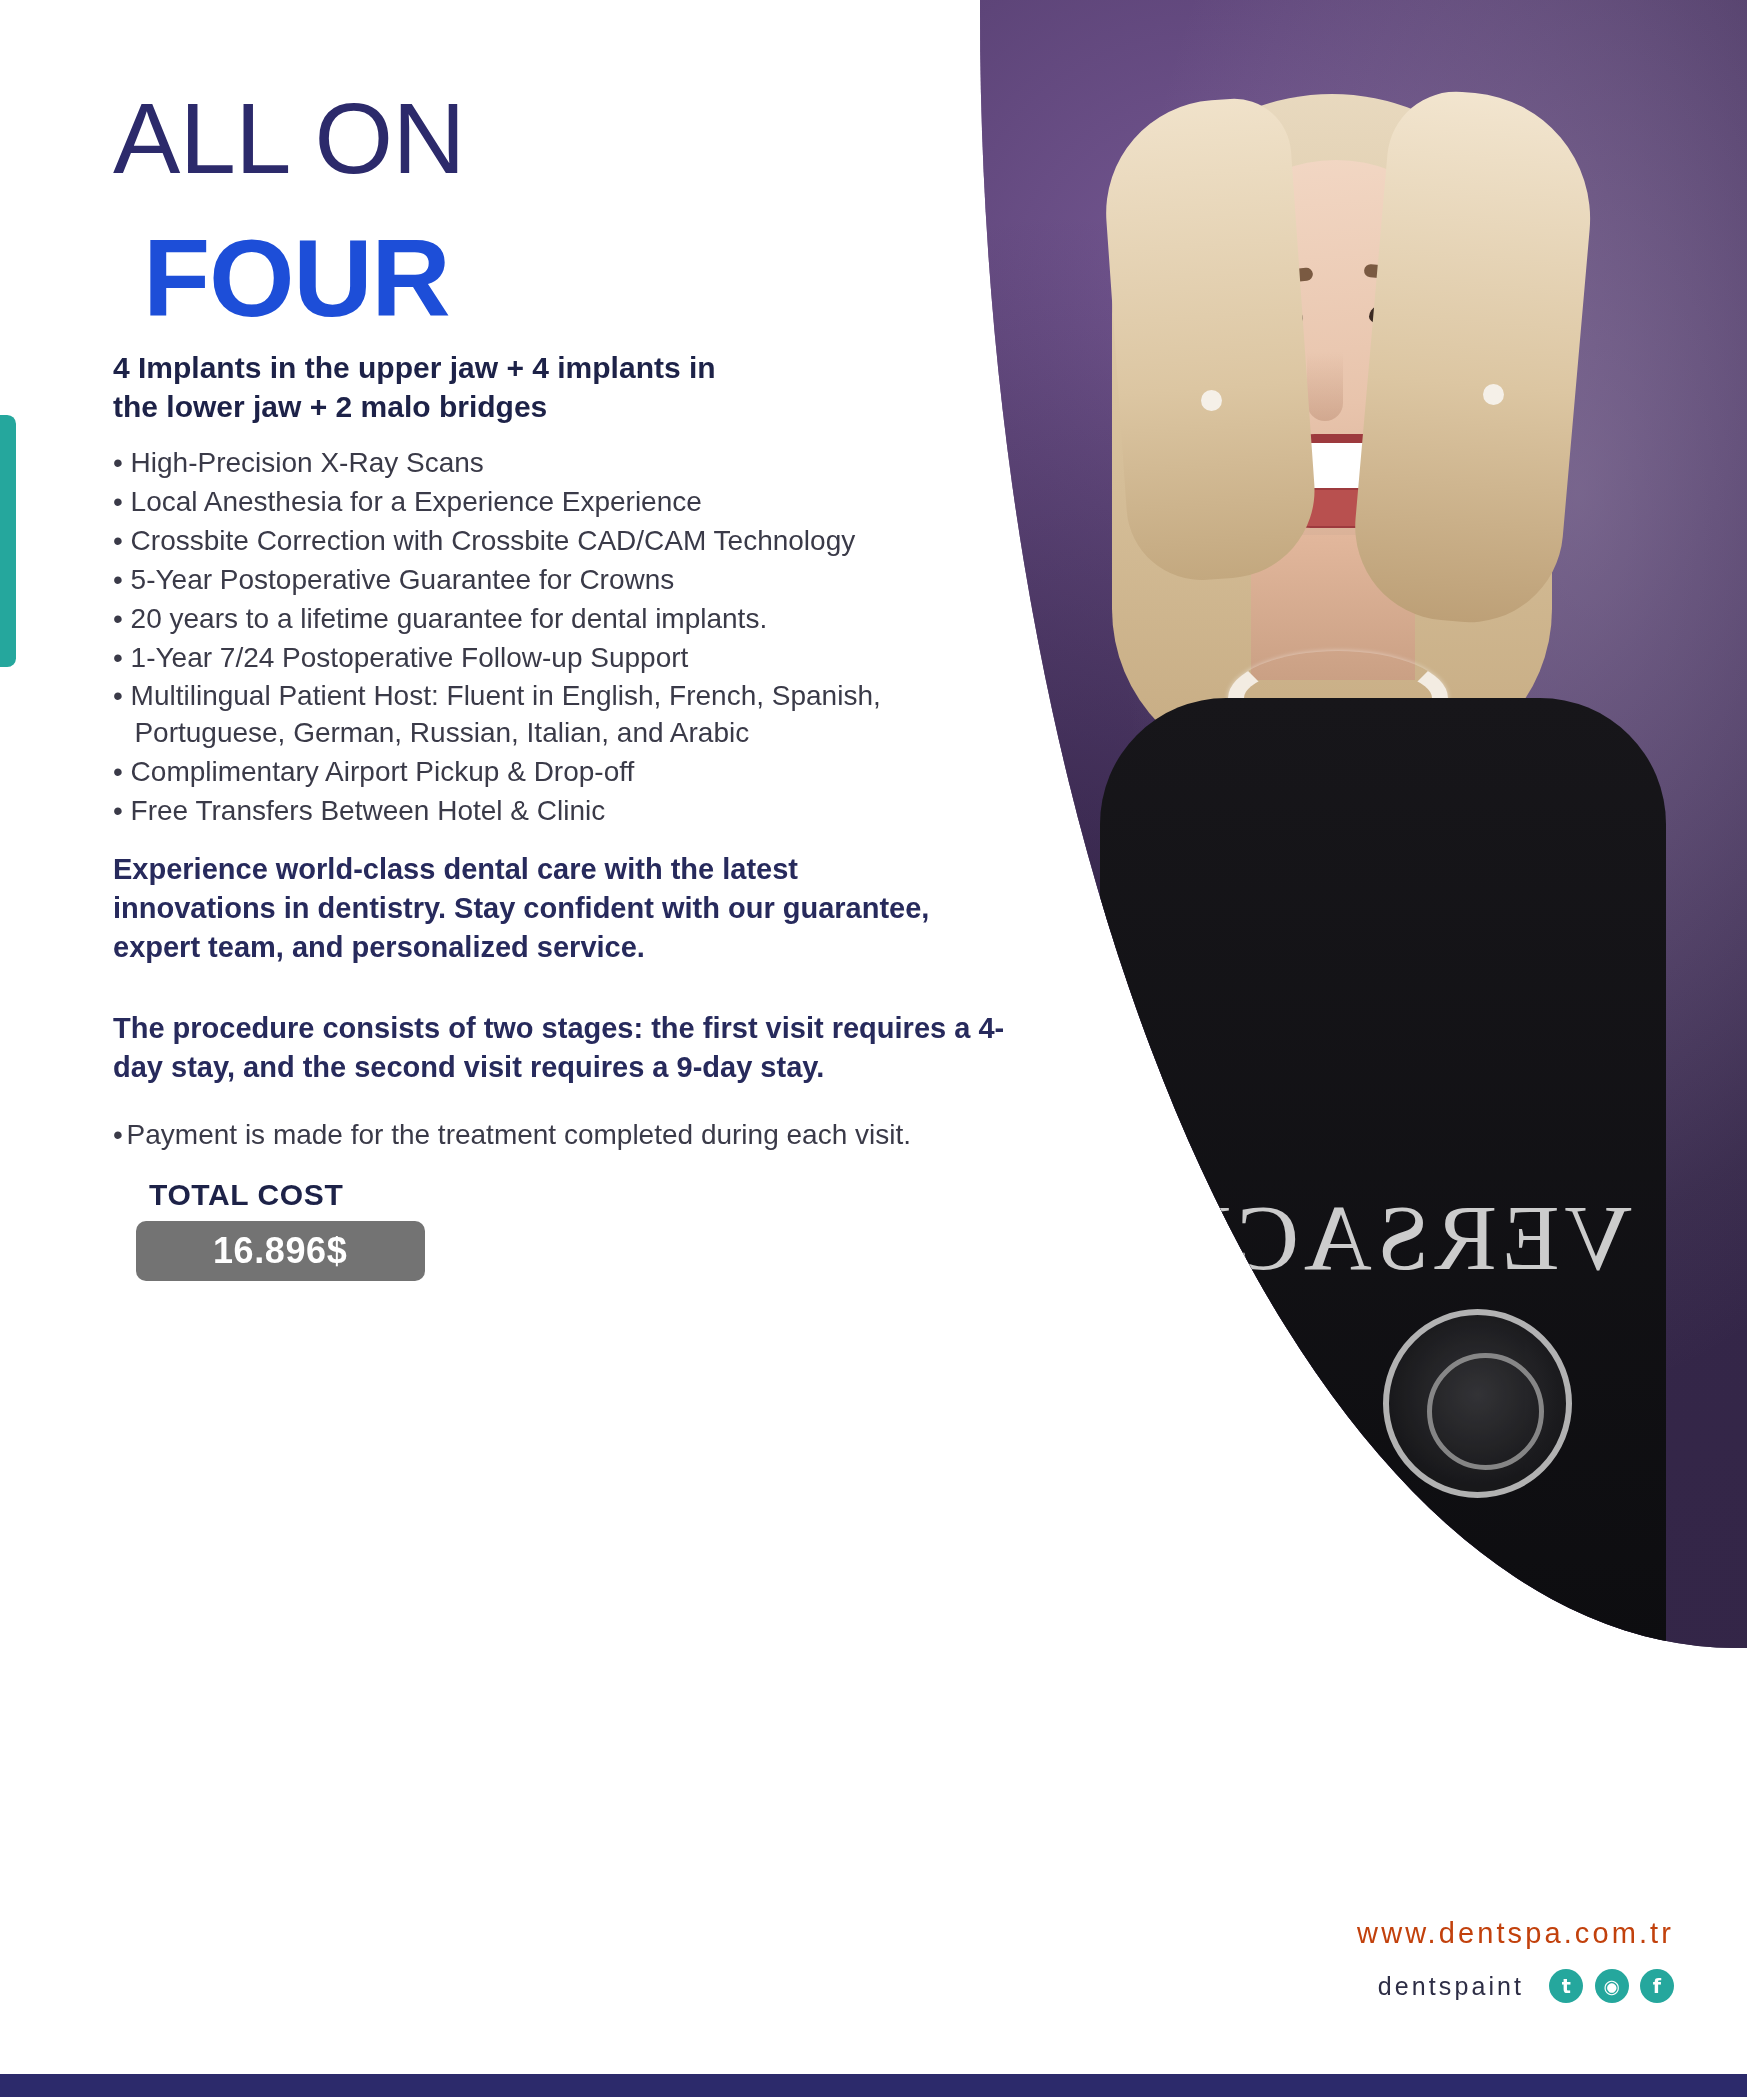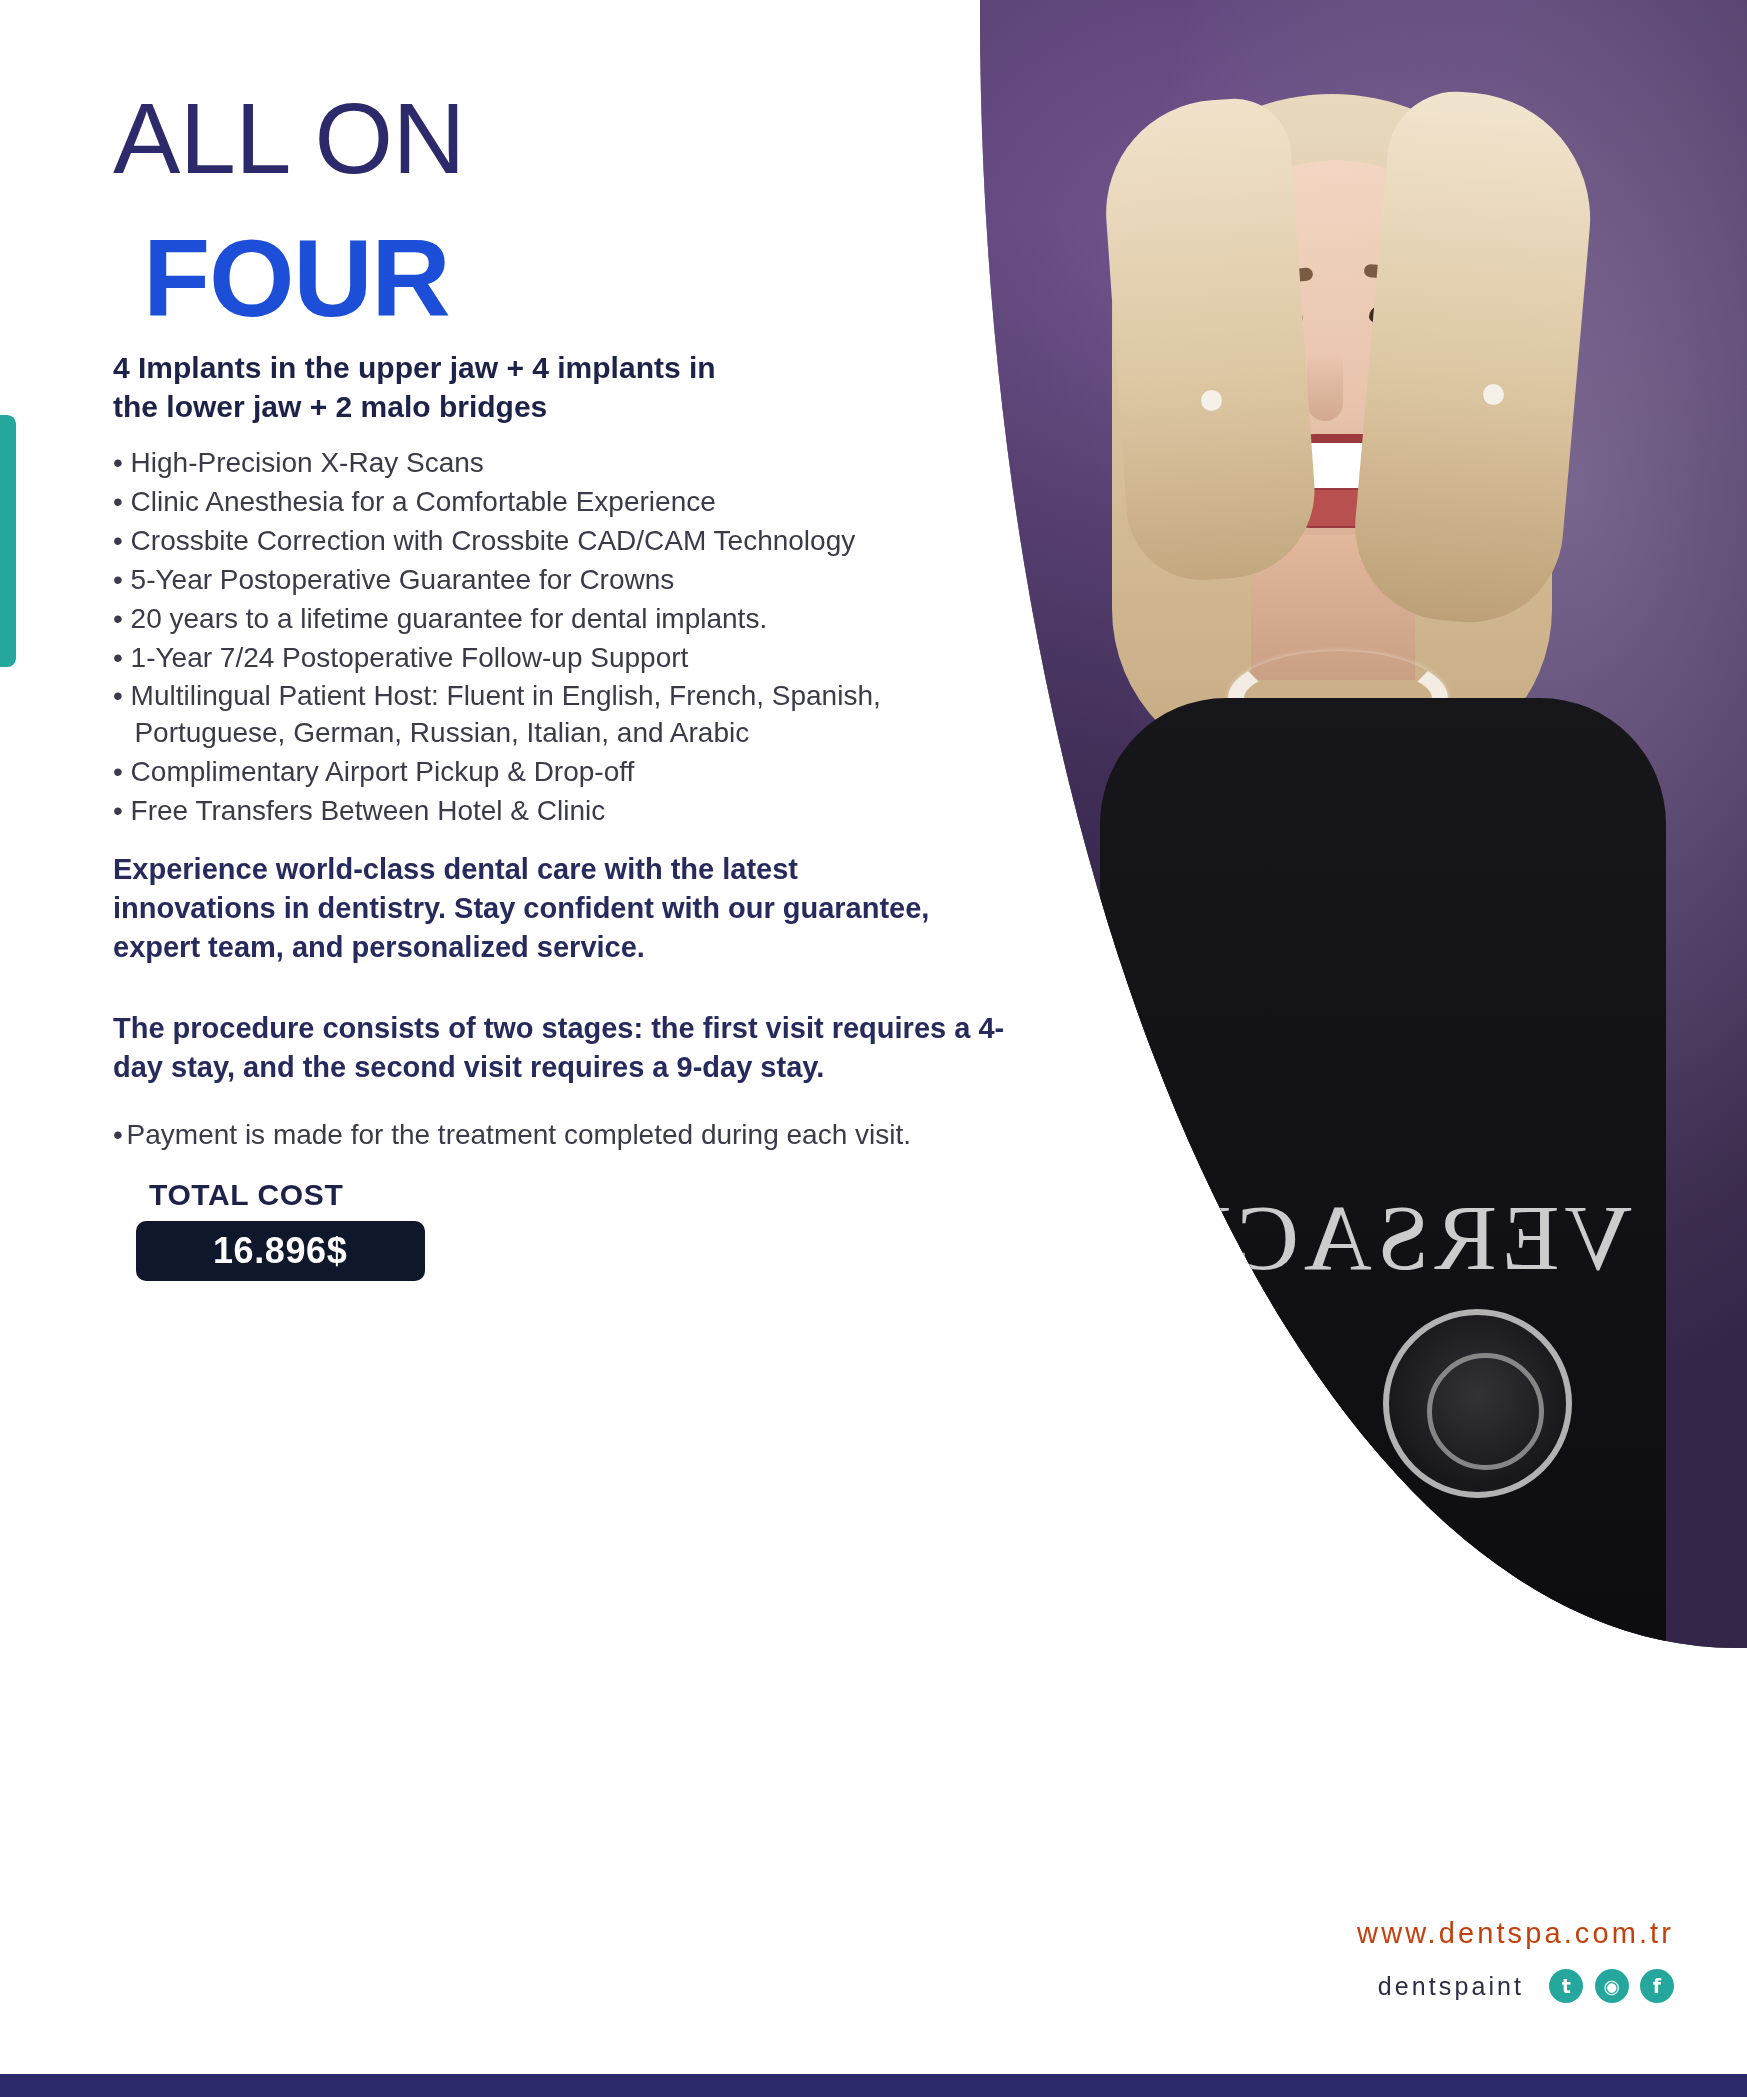--- a/index.html
+++ b/index.html
@@ -261,21 +261,21 @@
     font-size: 30px;
     font-weight: 700;
     color: #1d2248;
     letter-spacing: 0.6px;
   }
   .price-pill {
     margin-top: 8.8px;
     margin-left: 22.6px;
     width: 289px;
     height: 60px;
-    background: #0f172a;
+    background: #737373;
     border-radius: 10px;
     display: flex;
     align-items: center;
     justify-content: center;
     color: #ffffff;
     font-size: 36px;
     font-weight: 700;
     letter-spacing: 0.6px;
   }
 
@@ -361,21 +361,21 @@
   <div class="content">
 
 
     <h1 class="title-1">ALL ON</h1>
     <h1 class="title-2">FOUR</h1>
 
     <div class="subtitle">4 Implants in the upper jaw + 4 implants in the lower jaw + 2 malo bridges</div>
 
     <ul class="features">
       <li>High-Precision X-Ray Scans</li>
-      <li>Clinic Anesthesia for a Comfortable Experience</li>
+      <li>Local Anesthesia for a Experience Experience</li>
       <li>Crossbite Correction with Crossbite CAD/CAM Technology</li>
       <li>5-Year Postoperative Guarantee for Crowns</li>
       <li>20 years to a lifetime guarantee for dental implants.</li>
       <li>1-Year 7/24 Postoperative Follow-up Support</li>
       <li>Multilingual Patient Host: Fluent in English, French, Spanish, Portuguese, German, Russian, Italian, and Arabic</li>
       <li>Complimentary Airport Pickup &amp; Drop-off</li>
       <li>Free Transfers Between Hotel &amp; Clinic</li>
     </ul>
 
     <div class="para-bold">Experience world-class dental care with the latest innovations in dentistry. Stay confident with our guarantee, expert team, and personalized service.</div>

